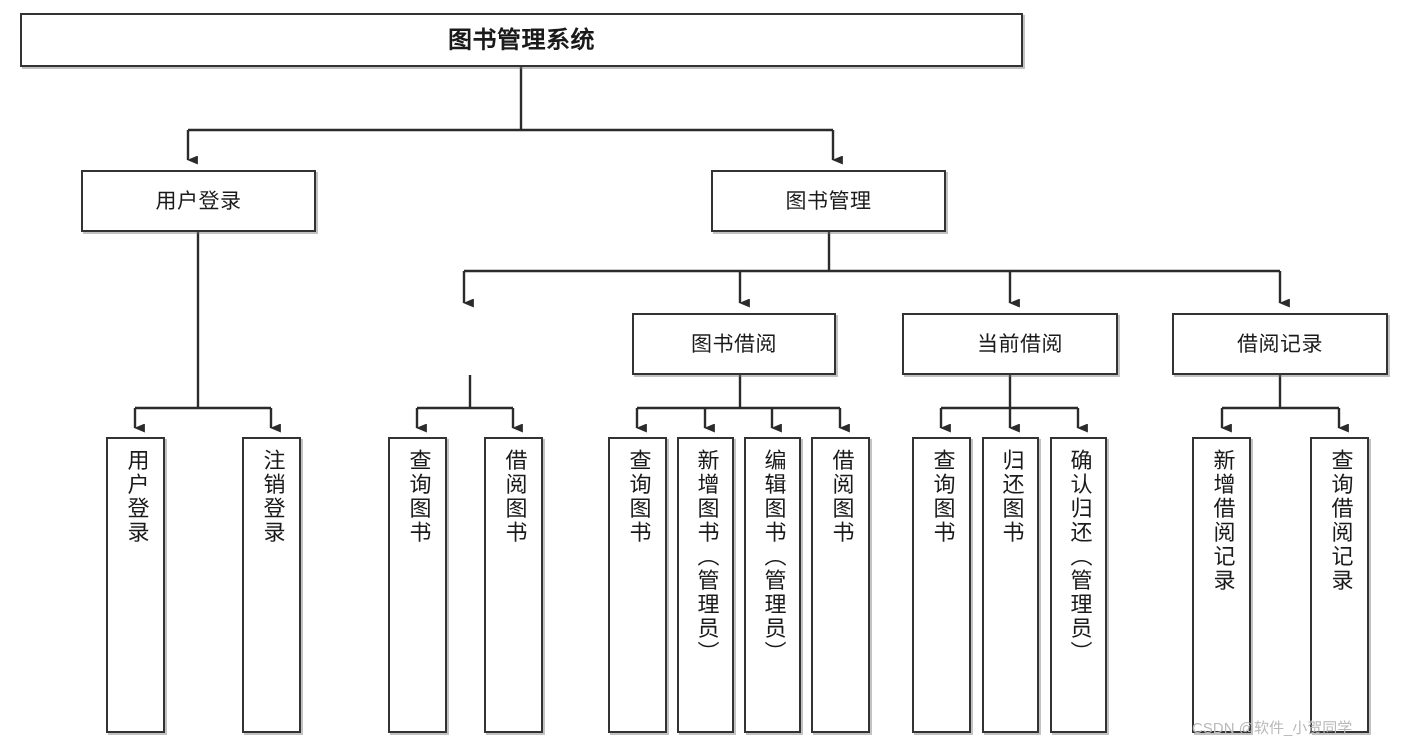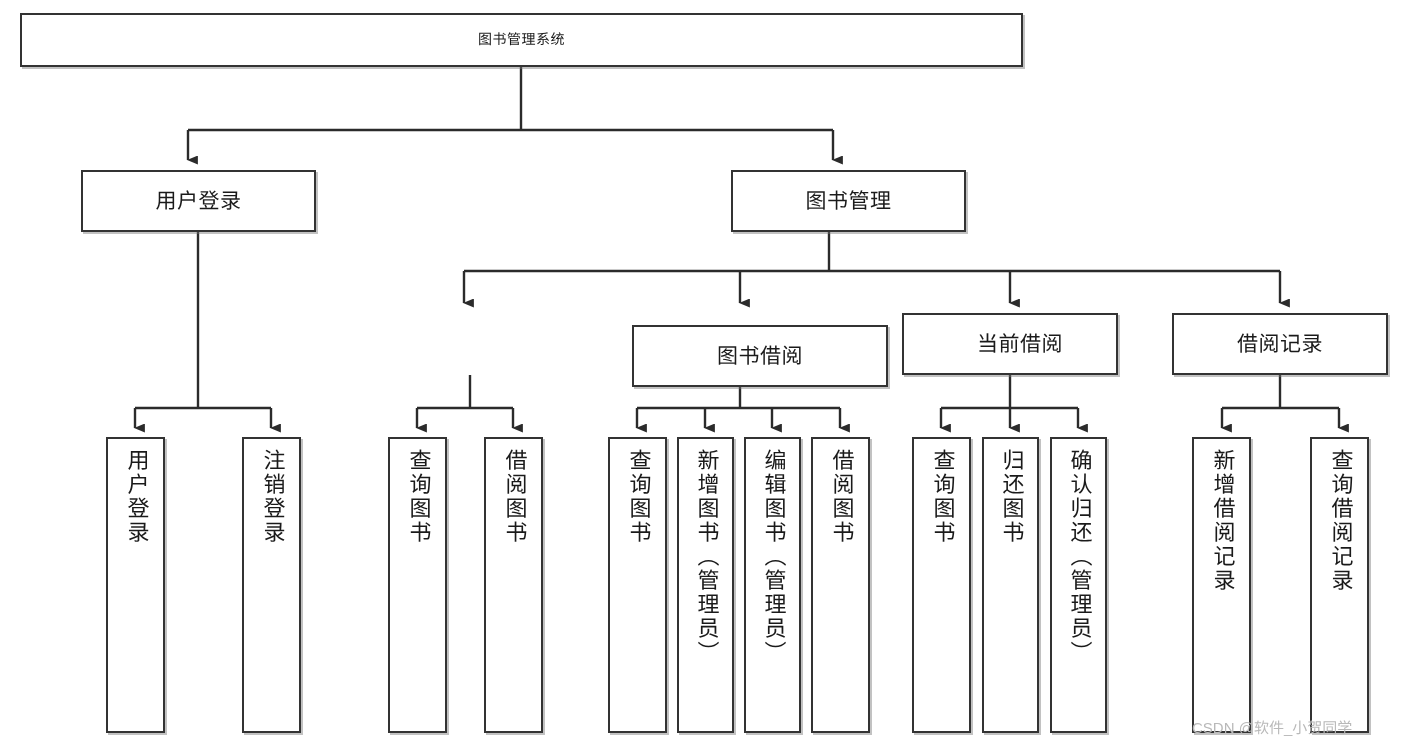--- a/index.html
+++ b/index.html
@@ -42,21 +42,22 @@
     text-align: center;
     line-height: 1.12;
     white-space: pre;
   }
   
   .node.horiz .node-label {
     font-size: 21px;
     letter-spacing: 0.5px;
   }
   .node.root .node-label {
-    font-size: 14px;
+    font-size: 24px;
+    font-weight: bold;
   }
   
   .node.vert {
     padding: 10px 0;
     align-items: flex-start;
     justify-content: center;
   }
   .node.vert .node-label {
     writing-mode: vertical-rl;
     text-orientation: upright;
@@ -130,26 +131,26 @@
   </svg>
 
   <div class="node horiz root" style="left:20px; top:13px; width:1003px; height:54px;">
     <span class="node-label">图书管理系统</span>
   </div>
 
   <div class="node horiz" style="left:81px; top:170px; width:235px; height:62px;">
     <span class="node-label">用户登录</span>
   </div>
 
-  <div class="node horiz" style="left:711px; top:170px; width:235px; height:62px;margin-left:20px;">
+  <div class="node horiz" style="left:711px; top:170px; width:235px; height:62px;">
     <span class="node-label">图书管理</span>
   </div>
 
 
-  <div class="node horiz" style="left:632px; top:313px; width:256px; height:62px;margin-top:12px;">
+  <div class="node horiz" style="left:632px; top:313px; width:204px; height:62px;">
     <span class="node-label">图书借阅</span>
   </div>
 
   <div class="node horiz" style="left:902px; top:313px; width:216px; height:62px;padding-left:20px;">
     <span class="node-label">当前借阅</span>
   </div>
 
   <div class="node horiz" style="left:1172px; top:313px; width:216px; height:62px;">
     <span class="node-label">借阅记录</span>
   </div>

